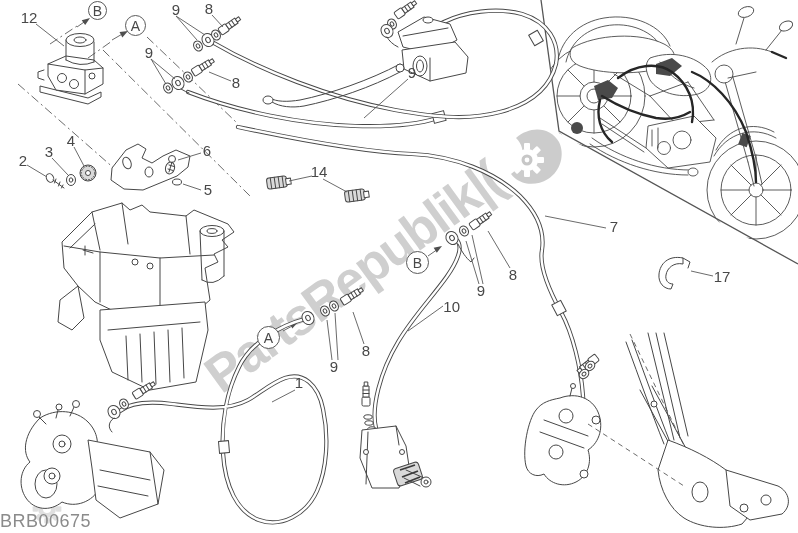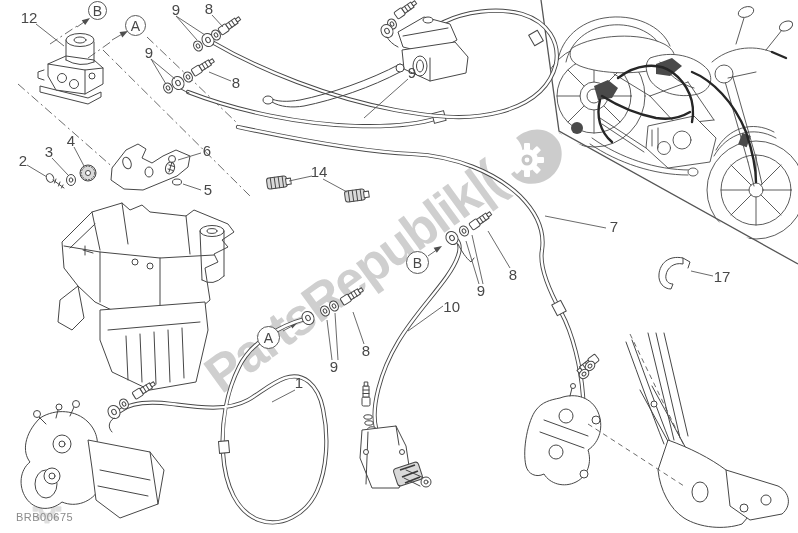--- a/index.html
+++ b/index.html
@@ -9,21 +9,21 @@
       transform-origin:0 42px;transform:rotate(-36deg);
       font-family:"Liberation Sans",sans-serif;font-weight:700;font-size:52px;
       letter-spacing:-2px;color:#c7c7c7;opacity:.85;}
   .art{position:absolute;left:0;top:0;z-index:1;}
   .labels{position:absolute;left:0;top:0;width:798px;height:395px;z-index:2;pointer-events:none;}
   .co{position:absolute;width:22px;text-align:center;
       font-size:15px;color:#484848;}
   .mk{position:absolute;border:1.4px solid #5a5a5a;border-radius:50%;background:#fff;
       display:flex;align-items:center;justify-content:center;
       font-size:14px;color:#484848;}
-  .code{position:absolute;left:16px;top:511px;z-index:2;font-size:11px;
+  .code{position:absolute;left:0;top:511px;z-index:2;font-size:18px;
         color:#8b8b8b;letter-spacing:.5px;}
   
   .ln{fill:none;stroke:#474747;stroke-width:1;stroke-linecap:round;stroke-linejoin:round}
   .fw{fill:#fff;stroke:#474747;stroke-width:1;stroke-linejoin:round}
   .fg{fill:#d9d9d9;stroke:#474747;stroke-width:1;stroke-linejoin:round}
   .ho{fill:none;stroke:#474747;stroke-width:4.2;stroke-linecap:round}
   .hi{fill:none;stroke:#fff;stroke-width:2.4;stroke-linecap:round}
   .ld{fill:none;stroke:#5a5a5a;stroke-width:.9}
   .dd{fill:none;stroke:#5a5a5a;stroke-width:.9;stroke-dasharray:9 3.5 2 3.5}
   .dsh{fill:none;stroke:#5a5a5a;stroke-width:.9;stroke-dasharray:5 4}

